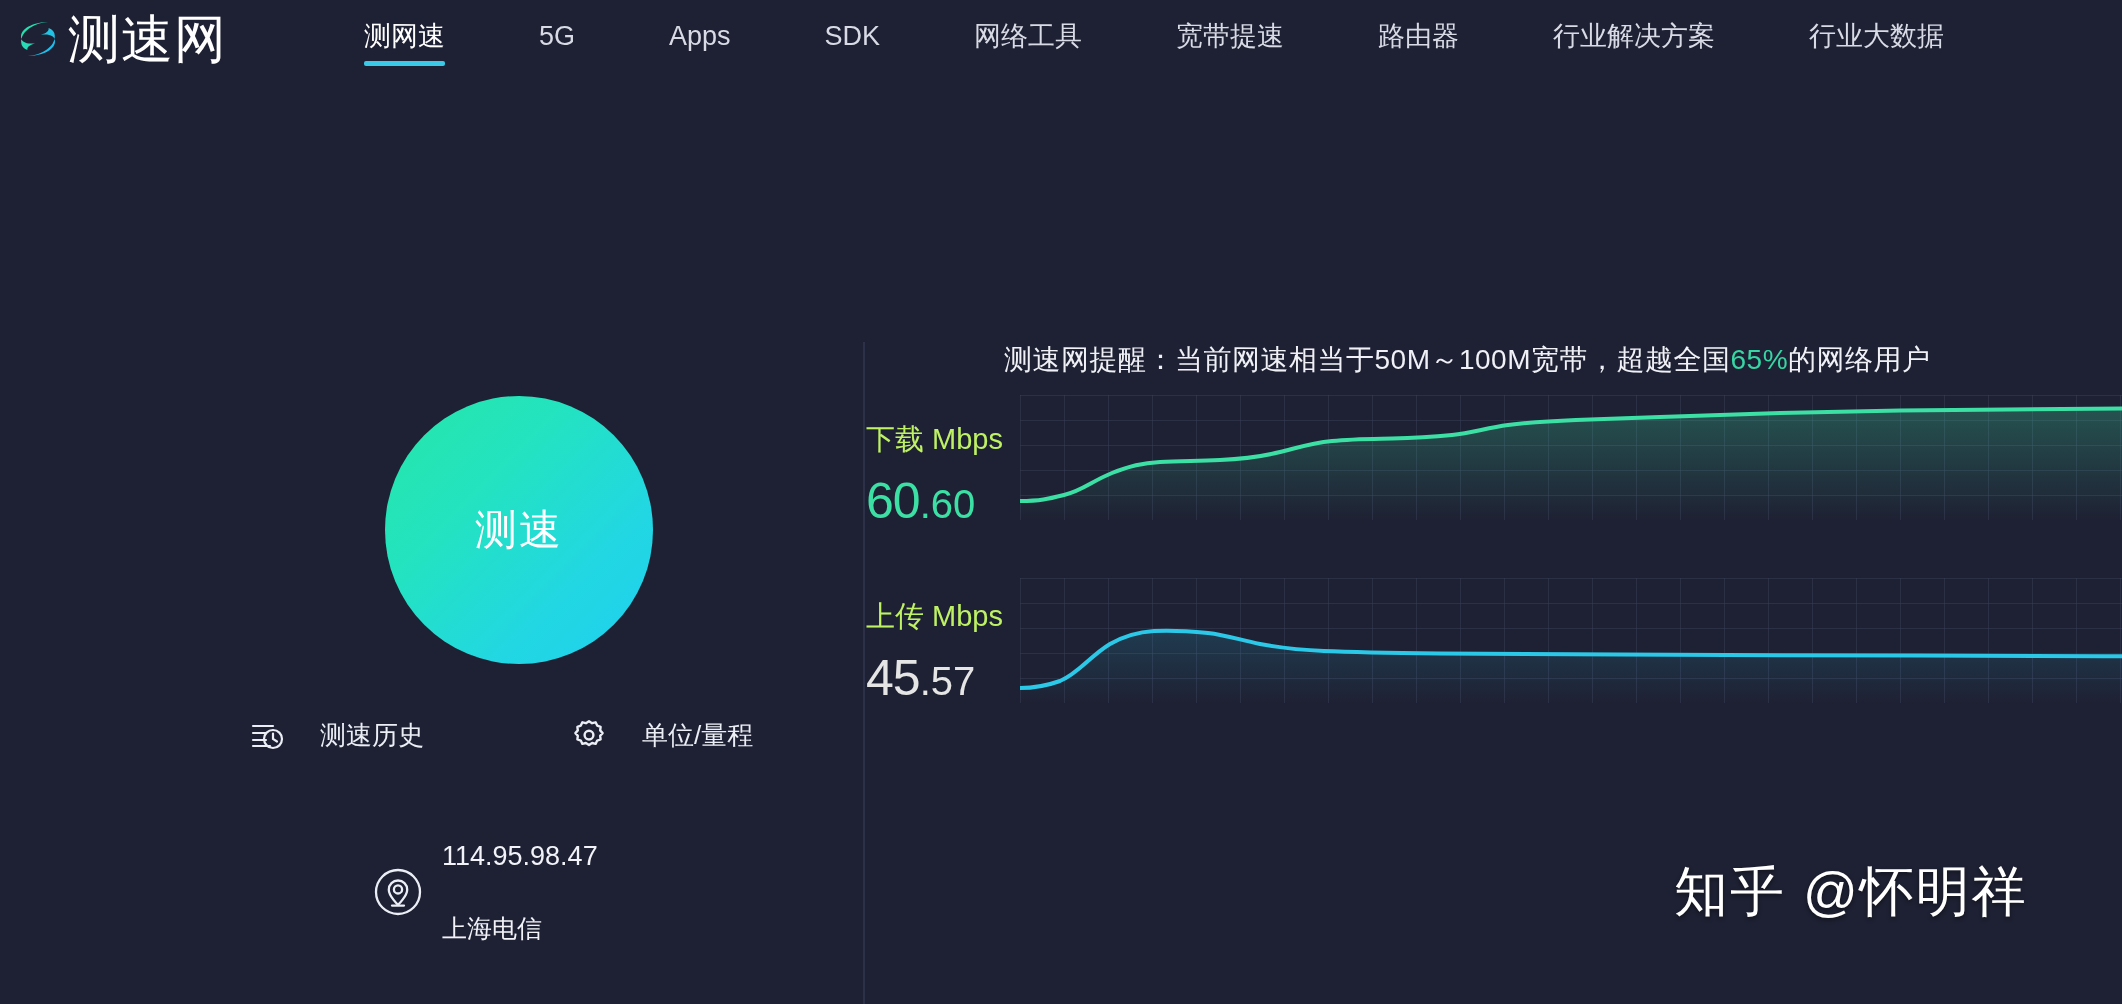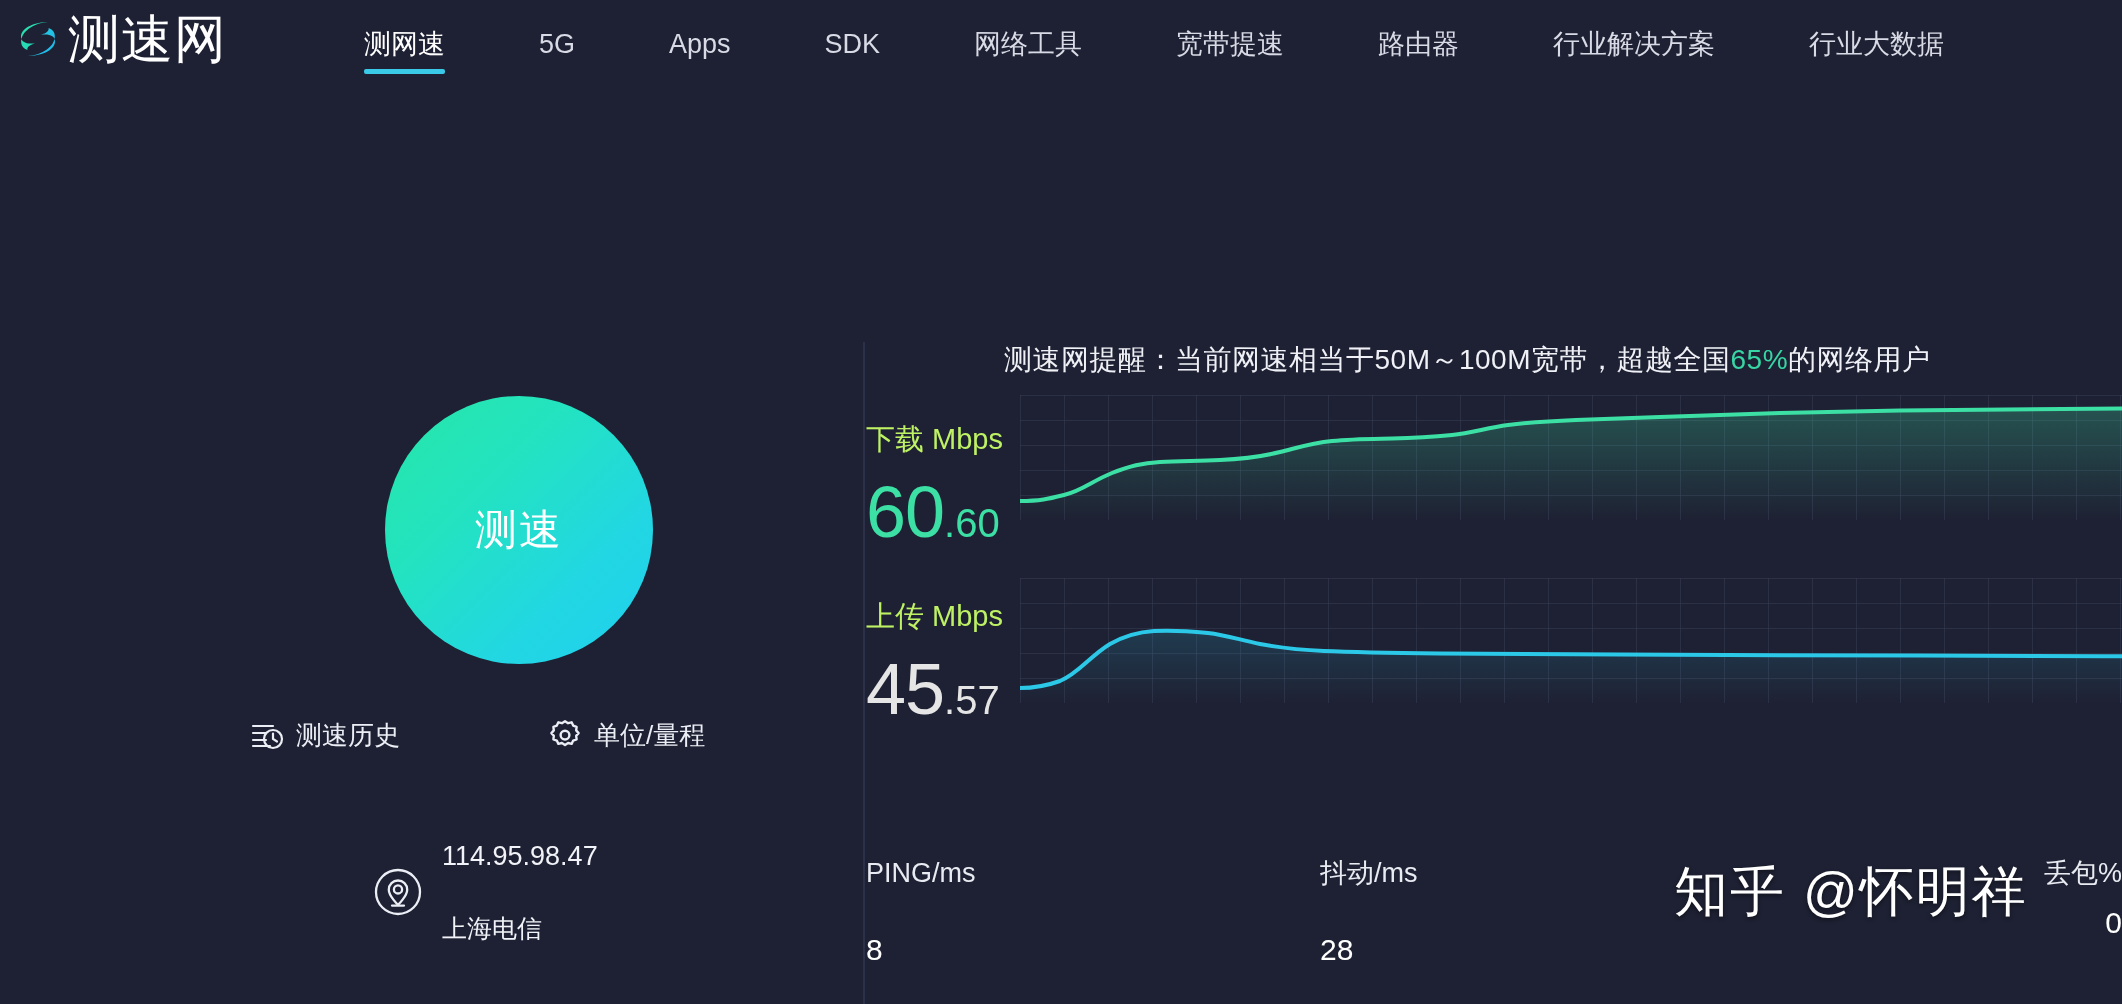--- a/index.html
+++ b/index.html
@@ -40,21 +40,21 @@
     letter-spacing: 1px;
     color: #ffffff;
     margin-left: 6px;
     font-weight: 400;
     line-height: 1;
     white-space: nowrap;
   }
 
   .nav {
     display: flex;
-    align-items: flex-end;
+    align-items: flex-start;
     margin-left: 90px;
     height: 78px;
   }
   .nav-item {
     position: relative;
     font-size: 27px;
     color: #d8dae5;
     padding: 0 0 14px 0;
     margin: 0 47px;
     margin-top: 16px;
@@ -120,20 +120,21 @@
   .action .act-icon {
     width: 34px;
     height: 34px;
     flex: none;
     margin-right: 12px;
   }
   .action .act-label {
     font-size: 26px;
     color: #eceef5;
     line-height: 1;
+    margin-left: 24px;
   }
   .action.units { margin-left: 148px; text-align: right; }
 
   .ip-block {
     position: absolute;
     top: 510px;
     left: 372px;
     display: flex;
     align-items: center;
   }
@@ -196,21 +197,21 @@
   .metric-title .unit {
     font-size: 29px;
     margin-left: 8px;
   }
   .metric-value {
     margin-top: 22px;
     line-height: 1;
     white-space: nowrap;
   }
   .metric-value .int {
-    font-size: 72px;
+    font-size: 50px;
     letter-spacing: -1px;
   }
   .metric-value .dec {
     font-size: 40px;
   }
   .download .int, .download .dec { color: #3CE0A5; }
   .upload .int, .upload .dec { color: #e5e5e5; }
 
   .chart {
     position: absolute;
@@ -436,29 +437,15 @@
                C340,74.5 380,75 420,75.5 C480,76 540,76.3 600,76.6
                C700,77 800,77.3 900,77.6 C980,77.9 1040,78.1 1102,78.3
                L1102,125 L0,125 Z" fill="url(#ulFill)"></path>
       <path d="M0,110 C16,110 26,108 40,103 C58,96 70,78 90,66 C104,58 118,54 134,53
                C152,52 168,53 188,55 C206,57 220,62 240,66 C262,70 280,72 304,73
                C340,74.5 380,75 420,75.5 C480,76 540,76.3 600,76.6
                C700,77 800,77.3 900,77.6 C980,77.9 1040,78.1 1102,78.3" fill="none" stroke="#2CC8E8" stroke-width="4" stroke-linecap="round" stroke-linejoin="round"></path>
     </svg>
   </div>
 
-  <div class="stats">
-    <div class="stat ping">
-      <div class="stat-label">PING/ms</div>
-      <div class="stat-value">8</div>
-    </div>
-    <div class="stat jitter">
-      <div class="stat-label">抖动/ms</div>
-      <div class="stat-value">28</div>
-    </div>
-    <div class="stat loss">
-      <div class="stat-label">丢包%</div>
-      <div class="stat-value">0</div>
-    </div>
-  </div>
 </div>
 
 <div class="watermark">知乎 @怀明祥</div>
 
 </body></html>

